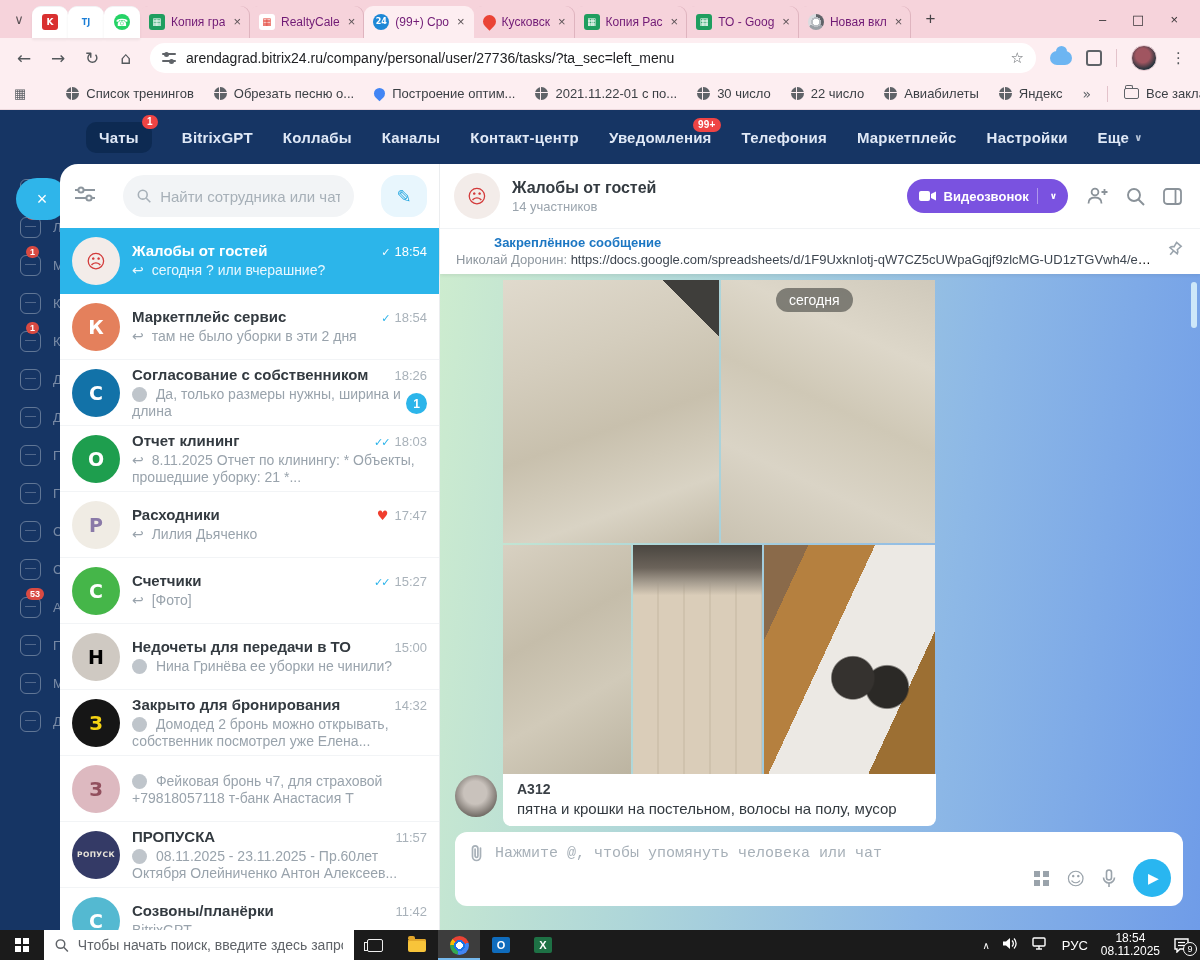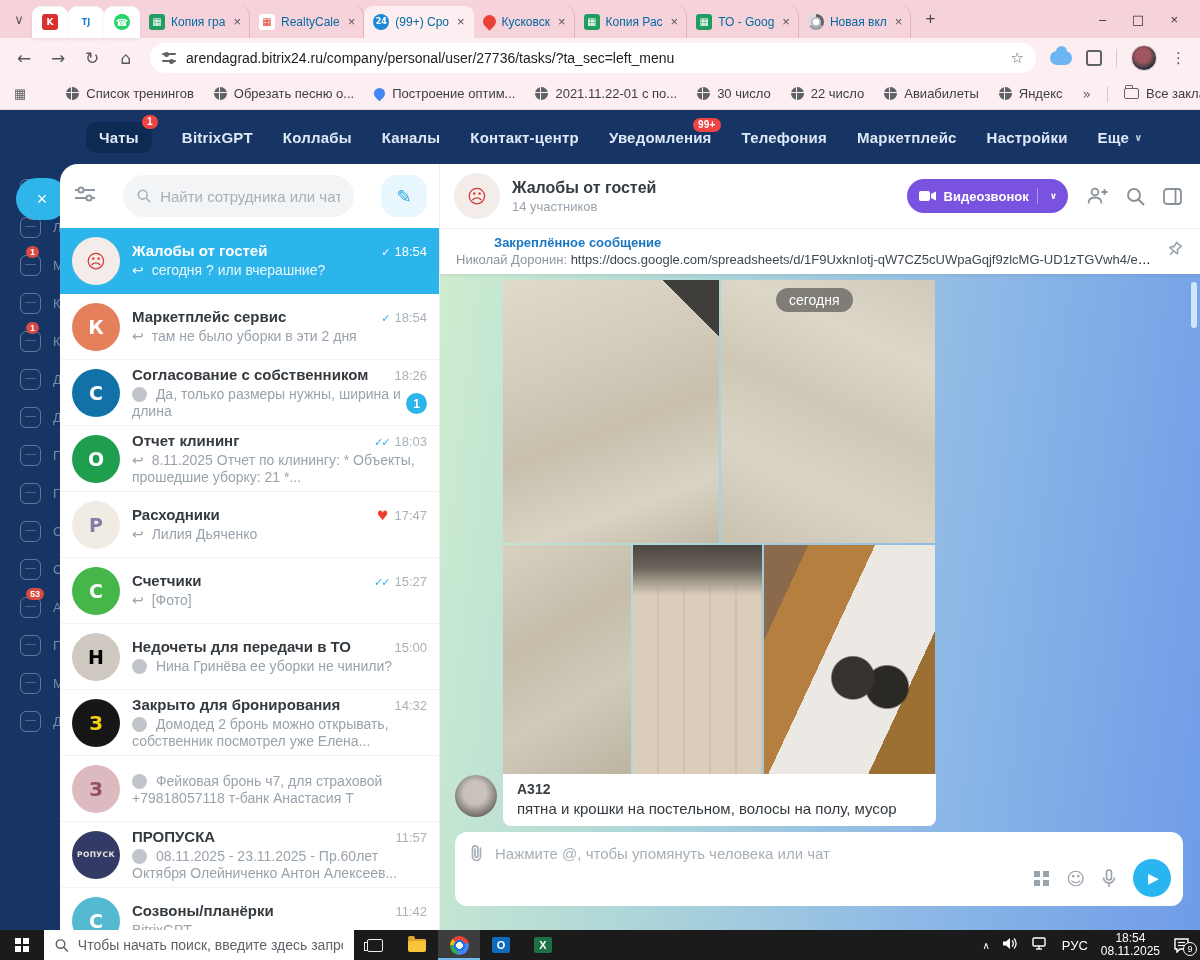--- a/index.html
+++ b/index.html
@@ -8,21 +8,21 @@
   .screen { width:1200px; height:960px; position:relative; overflow:hidden; background:#163564; }
 
   
   .tabstrip { height:38px; background:#f6d3db; display:flex; align-items:center; padding:0 6px; }
   .tab-search-btn { width:26px; height:26px; border-radius:50%; display:flex; align-items:center; justify-content:center; color:#5c5357; font-size:13px; }
   #tabs { display:flex; align-items:center; height:38px; }
   .tab { height:32px; margin-top:5px; display:flex; align-items:center; gap:6px; padding:0 9px; border-radius:9px 9px 0 0; max-width:118px; position:relative; }
   .tab:not(.active):not(.pinned){ box-shadow:inset -1px 0 0 #dfb4bf; }
   .tab.active { background:#fdeef1; }
   .tab.pinned { padding:0 10px; }
-  .tab-title { font-size:12px; color:#0369a1; white-space:nowrap; overflow:hidden; max-width:62px; }
+  .tab-title { font-size:12px; color:#701a75; white-space:nowrap; overflow:hidden; max-width:62px; }
   .tab-close { font-size:13px; color:#5c5357; margin-left:2px; }
   .fav { width:16px; height:16px; border-radius:3px; display:flex; align-items:center; justify-content:center; font-size:9px; font-weight:bold; flex:none; }
   .fav-k-red { background:#d93030; color:#fff; }
   .fav-tj { background:#fff; color:#1c7ed6; font-size:8px; }
   .fav-whatsapp { background:#25d366; color:#fff; border-radius:50%; font-size:10px; }
   .fav-sheets { background:#1f9e5f; color:#fff; font-size:10px; }
   .fav-realty { background:#fff; color:#e23a2e; font-size:10px; }
   .fav-bitrix { background:#1e88d6; color:#fff; border-radius:50%; font-size:8px; }
   .fav-map-pin { background:#ea4335; border-radius:50% 50% 50% 0; transform:rotate(-45deg); width:13px; height:13px; }
   .fav-chrome { border-radius:50%; background:radial-gradient(circle at 50% 50%,#fff 0 3px,#b9bdc2 3px 5px,transparent 5px),conic-gradient(#5f6368 0 33%,#9aa0a6 33% 66%,#dadce0 66%); }
@@ -140,21 +140,21 @@
   .ph3 { background:linear-gradient(150deg,#d8d1c2 0%,#c5bdaa 38%,#d1cab9 66%,#bcb4a1 100%); }
   .ph4 { background:linear-gradient(180deg,#4a4640 0%,#6b635a 10%,#a39a8d 16%,transparent 22%),repeating-linear-gradient(90deg,#dacdb9 0 24px,#cfc2ad 24px 26px); }
   .ph5 { background:radial-gradient(circle at 52% 58%,#35322f 0 13%,transparent 14%),radial-gradient(circle at 72% 62%,#2b2926 0 11%,transparent 12%),linear-gradient(115deg,#8a6a4a 0 16%,#b5803f 16% 40%,#ece9e4 40% 76%,#9c6f33 76% 100%); }
   .date-pill { position:absolute; left:336px; top:14px; background:rgba(92,92,86,.72); color:#fff; font-size:14px; padding:4px 13px; border-radius:14px; }
   .msg-avatar { position:absolute; left:15px; top:501px; width:42px; height:42px; border-radius:50%; background:radial-gradient(circle at 48% 42%,#c9c2bc 0 35%,#6e6862 75%); }
   .msg-bubble { position:absolute; left:63px; top:500px; width:433px; background:#fff; border-radius:0 0 8px 8px; padding:7px 14px 9px; }
   .msg-author { font-size:14px; font-weight:bold; color:#3a4046; }
   .msg-text { font-size:15px; color:#333a40; margin-top:3px; white-space:nowrap; overflow:hidden; }
   .input-box { position:absolute; left:15px; right:17px; top:558px; height:74px; background:#fff; border-radius:12px; padding:12px 14px; }
   .input-line { display:flex; align-items:center; gap:10px; }
-  .msg-input { border:none; outline:none; flex:1; font-size:15px; color:#000000; font-family:Liberation Sans, sans-serif; }
+  .msg-input { border:none; outline:none; flex:1; font-size:15px; color:#000000; font-family:Liberation Mono, monospace; }
   .msg-input::placeholder { color:#a7b0b8; }
   .clip-ico { color:#a7b0b8; display:flex; }
   .input-icons { position:absolute; right:12px; bottom:9px; display:flex; align-items:center; gap:17px; color:#9aa3ab; }
   .gridsq { width:14px; height:14px; background-image:linear-gradient(#9aa3ab 5px,transparent 5px),linear-gradient(90deg,#9aa3ab 5px,transparent 5px),linear-gradient(#9aa3ab 5px,transparent 5px),linear-gradient(90deg,#9aa3ab 5px,transparent 5px); background-size:5px 5px; background-position:0 0,9px 0,9px 9px,0 9px; background-repeat:no-repeat;
     background-image:linear-gradient(#9aa3ab,#9aa3ab),linear-gradient(#9aa3ab,#9aa3ab),linear-gradient(#9aa3ab,#9aa3ab),linear-gradient(#9aa3ab,#9aa3ab); }
   .smile-ico { font-size:18px; }
   .mic-ico { display:flex; }
   .send-btn { width:38px; height:38px; border-radius:50%; background:#29b6f0; color:#fff; display:flex; align-items:center; justify-content:center; font-size:14px; padding-left:3px; }
   .scroll-thumb { position:absolute; right:3px; top:8px; width:6px; height:46px; border-radius:3px; background:rgba(210,235,250,.95); }
 

